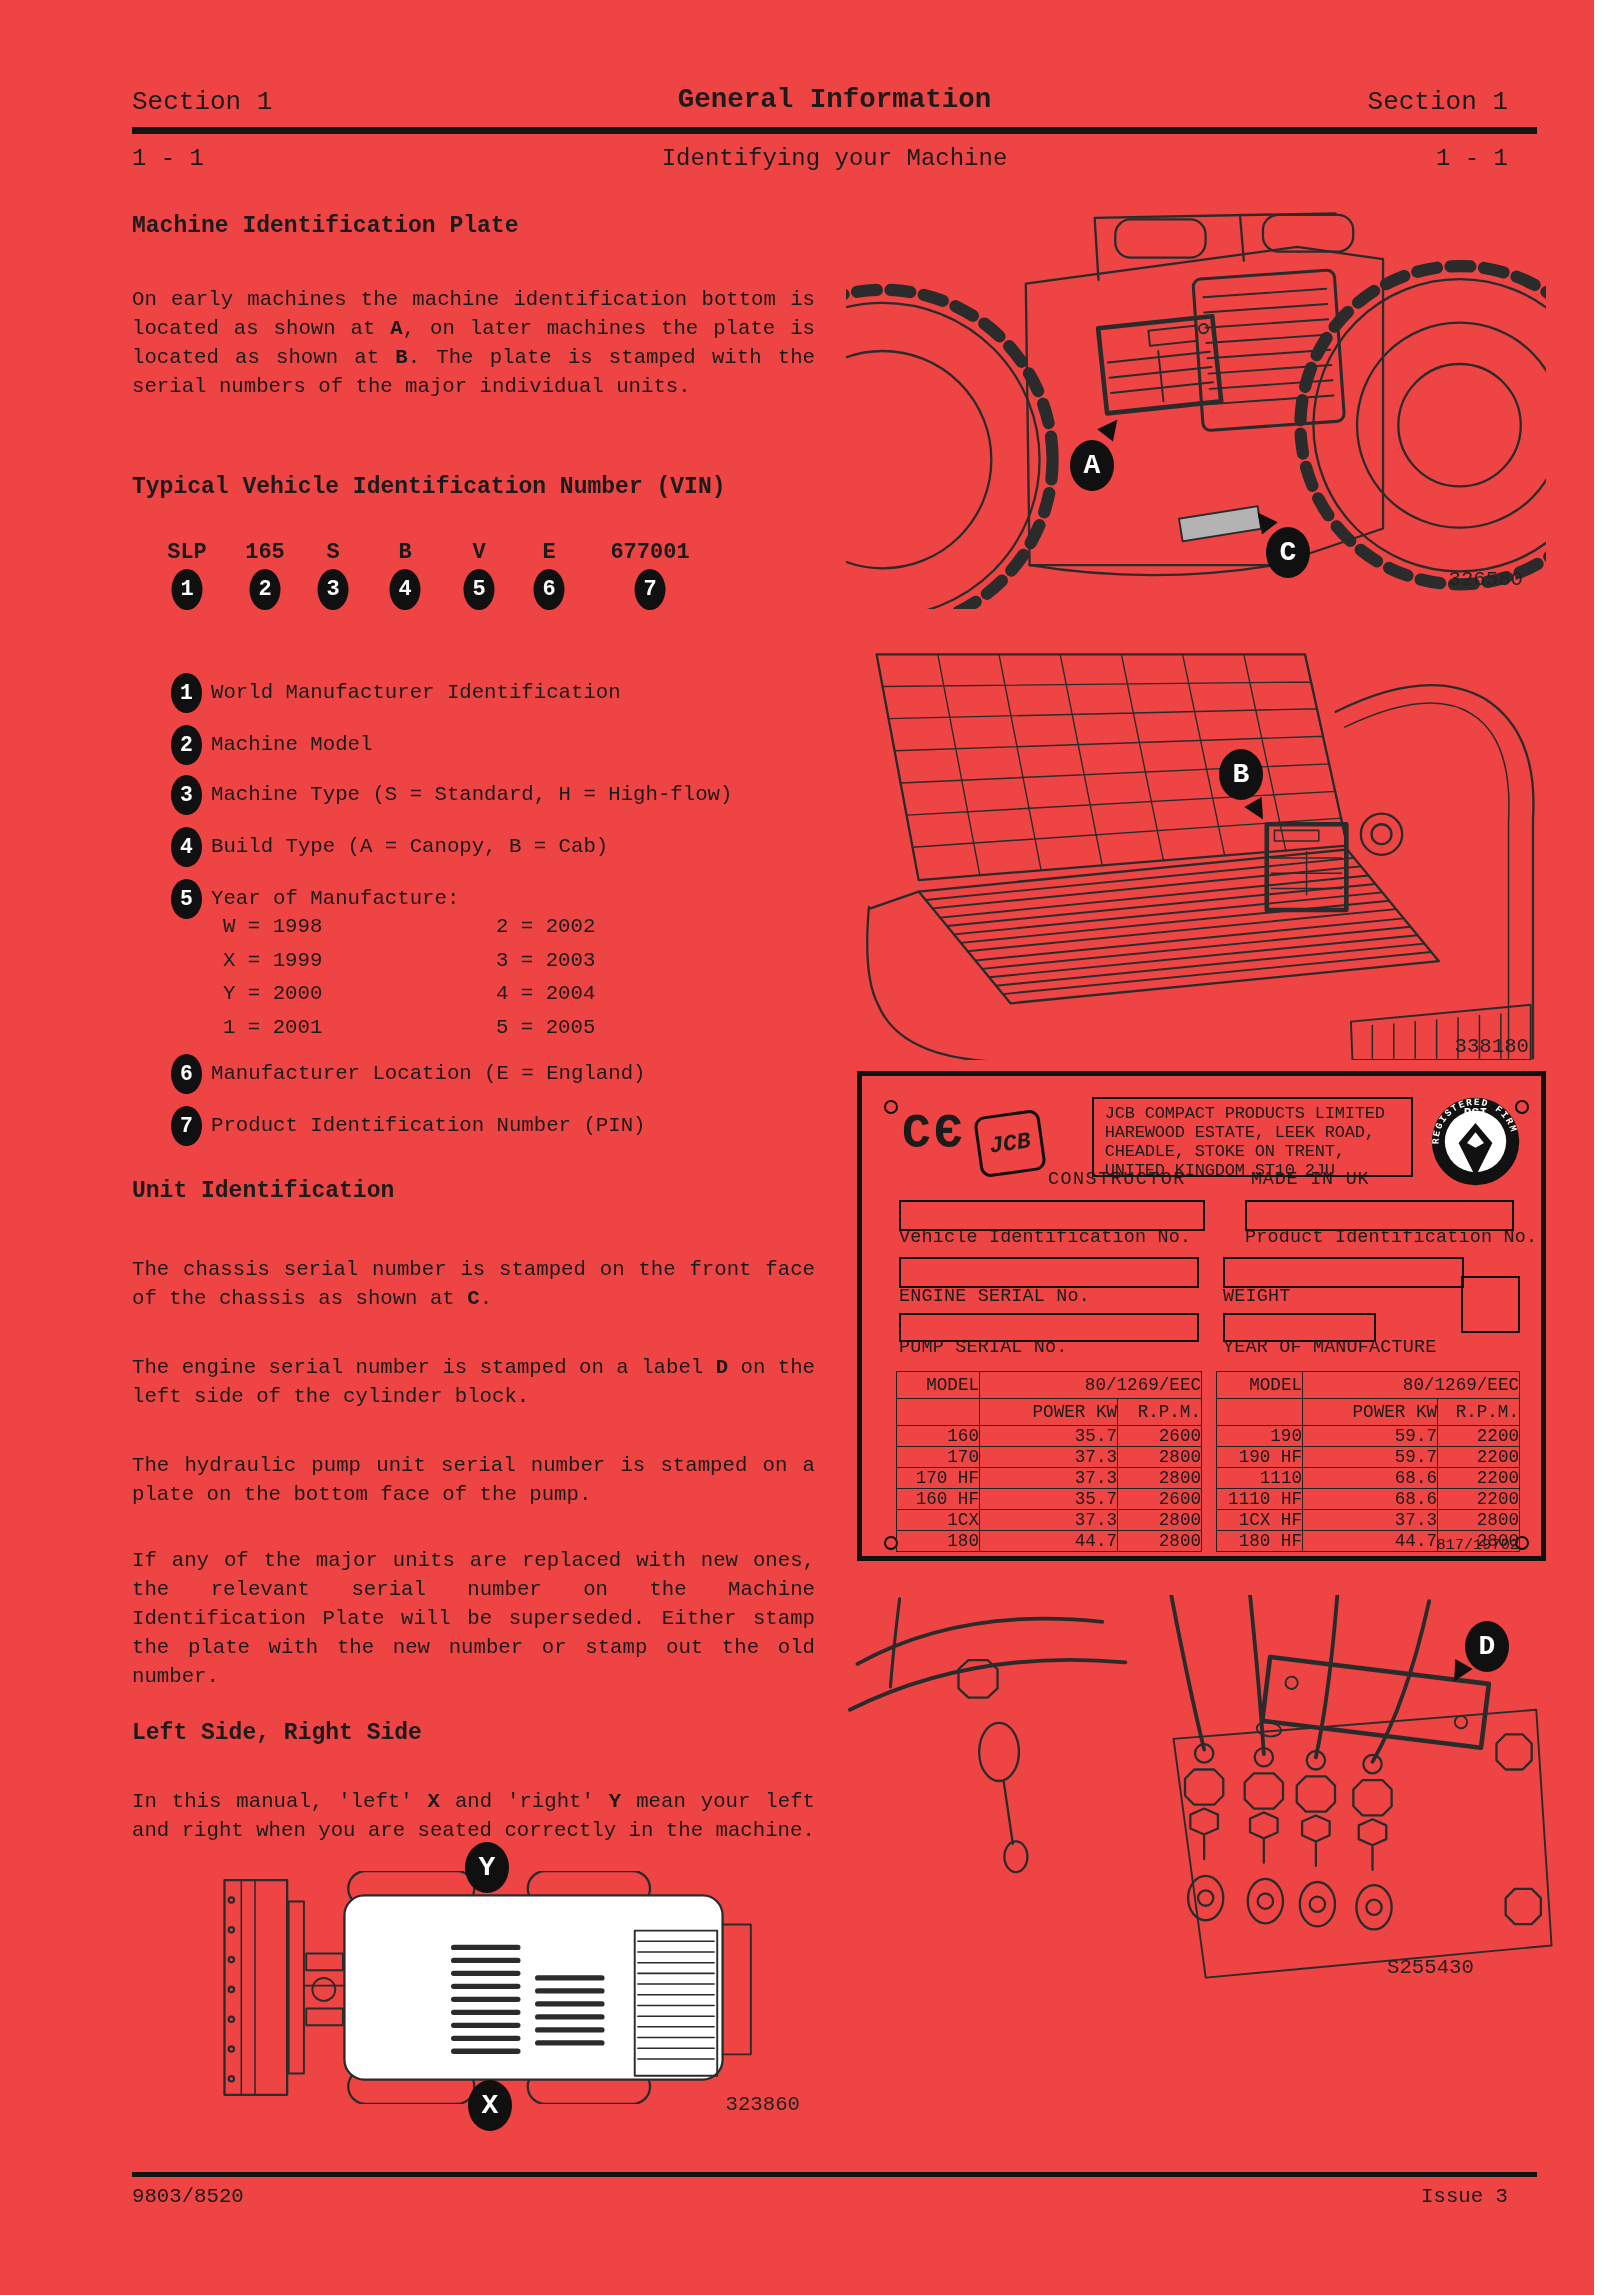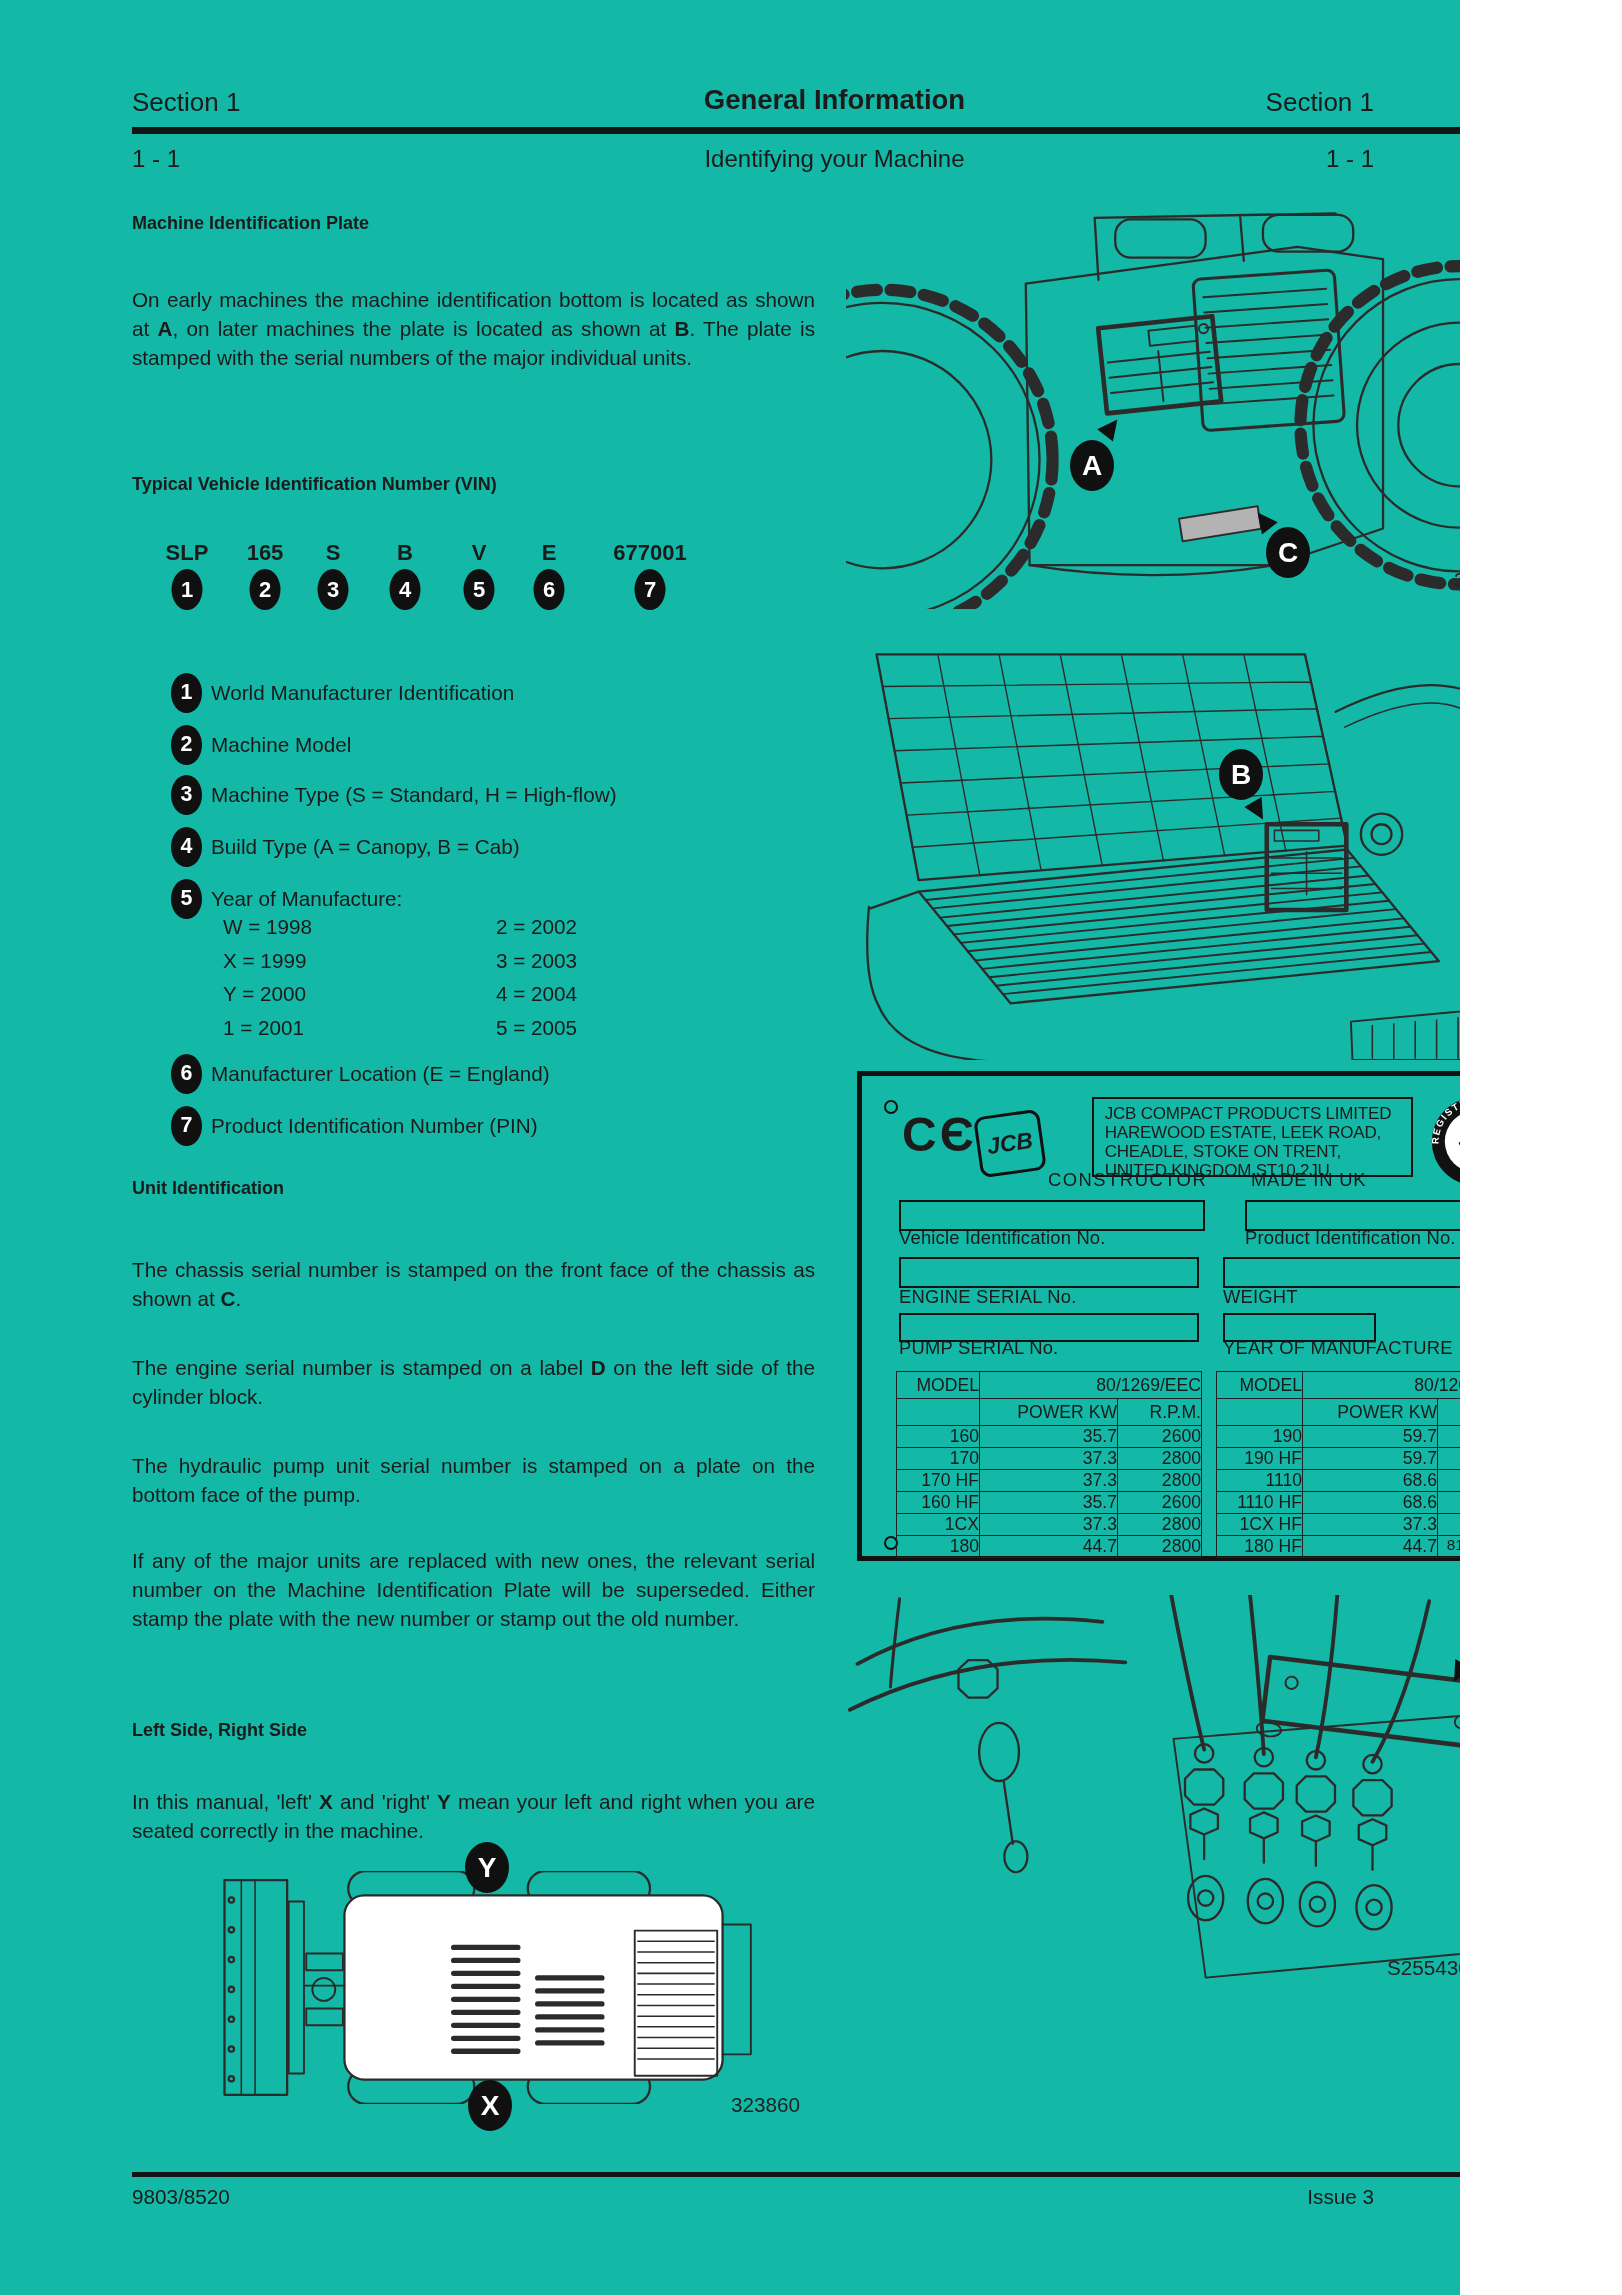--- a/index.html
+++ b/index.html
@@ -1,21 +1,21 @@
 <!DOCTYPE html>
 <html style="font-size:12.2px"><head>
 <meta charset="utf-8">
 <style>
   html,body{margin:0;padding:0;background:#ffffff;}
-  #page{position:relative;width:1460px;height:2295px;background:#14b8a6;overflow:hidden;
-        font-family:Liberation Sans, sans-serif;color:#1b1b1b;}
+  #page{position:relative;width:1594px;height:2295px;background:#ef4444;overflow:hidden;
+        font-family:Liberation Mono, monospace;color:#1b1b1b;}
   .abs{position:absolute;}
   .h1l{font-size:26px;white-space:nowrap;}
   .h1c{font-size:27.5px;font-weight:700;white-space:nowrap;}
-  .h2{font-size:18px;font-weight:700;white-space:nowrap;}
+  .h2{font-size:23px;font-weight:700;white-space:nowrap;}
   .sub{font-size:24px;white-space:nowrap;}
   .rule{background:#141414;}
   .para{width:683px;font-size:20.7px;line-height:29px;text-align:justify;}
   .para b{font-weight:700;}
   .vincode{font-size:22px;font-weight:700;transform:translateX(-50%);white-space:nowrap;}
   .vb,.lb,.co{position:absolute;background:#101010;color:#fff;font-weight:700;border-radius:50%;
       display:flex;align-items:center;justify-content:center;}
   .vb{width:31px;height:41px;font-size:22px;transform:translateX(-50%);}
   .lb{width:31px;height:40px;font-size:21.4px;}
   .co{width:44px;height:51px;font-size:28px;z-index:5;}

